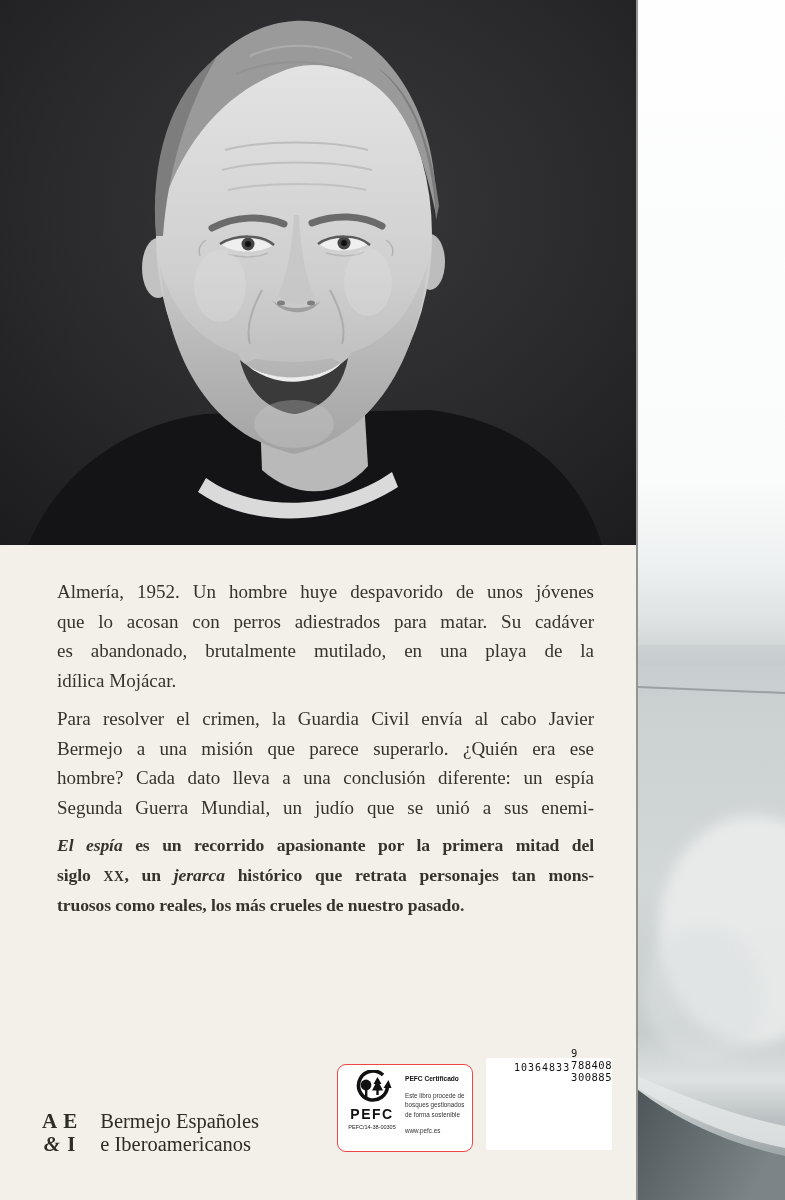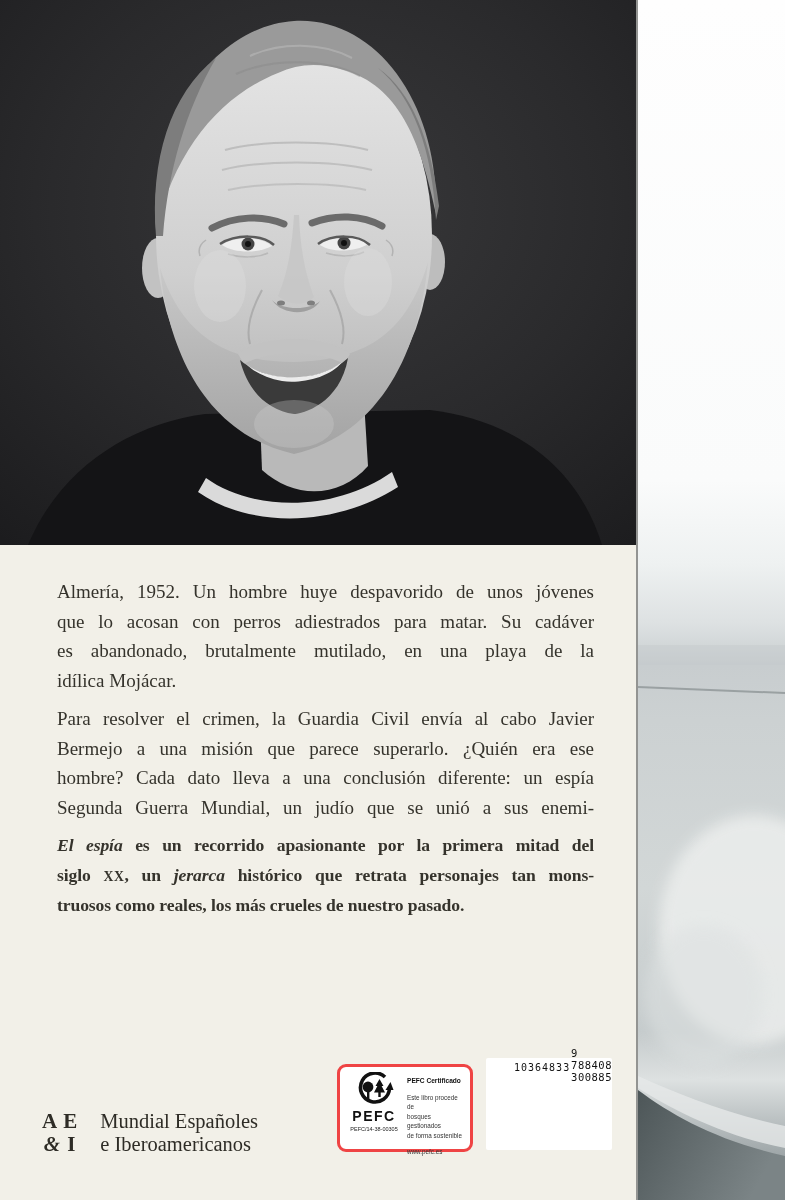--- a/index.html
+++ b/index.html
@@ -33,21 +33,21 @@
   
   .pub-logo{
     position:absolute;left:42px;top:1110px;display:flex;gap:22px;color:#2e2c26;
   }
   .pub-initials{font-weight:bold;font-size:21px;line-height:23px;letter-spacing:1px;text-align:center;}
   .pub-initials .amp{font-style:italic;font-weight:bold;}
   .pub-names{font-size:20.5px;line-height:23px;}
   
   .pefc-box{
     position:absolute;left:337px;top:1064px;width:136px;height:88px;
-    box-sizing:border-box;background:#ffffff;border:3px solid #ef4444;border-radius:9px;
+    box-sizing:border-box;background:#ffffff;border:1px solid #ef4444;border-radius:9px;
     display:flex;gap:5px;padding:5px 6px;
     font-family:"Liberation Sans","DejaVu Sans",sans-serif;
   }
   .pefc-left{width:56px;display:flex;flex-direction:column;align-items:center;}
   .pefc-acronym{font-weight:bold;font-size:14px;letter-spacing:1.5px;color:#111;line-height:15px;margin-top:1px;}
   .pefc-code{font-size:5.5px;color:#222;margin-top:2px;white-space:nowrap;}
   .pefc-right{flex:1;font-size:6.3px;color:#333;padding-top:4px;line-height:1.5;}
   .pefc-cert{font-weight:bold;font-size:6.6px;margin-bottom:7px;color:#111;}
   .pefc-url{margin-top:7px;}
   
@@ -178,21 +178,21 @@
       <span class="jline last">truosos como reales, los más crueles de nuestro pasado.</span>
     </p>
   </div>
 
   <div class="pub-logo">
     <div class="pub-initials">
       <div>A E</div>
       <div><span class="amp">&amp;</span> <span>I</span></div>
     </div>
     <div class="pub-names">
-      <div>Mundial Españoles</div>
+      <div>Bermejo Españoles</div>
       <div>e Iberoamericanos</div>
     </div>
   </div>
 
   <div class="pefc-box">
     <div class="pefc-left">
       <svg width="40" height="36" viewBox="0 0 40 36">
         <path d="M31,5 A14.5,14.5 0 1 0 35.5,16" stroke="#111" stroke-width="3.6" fill="none"></path>
         <polygon points="36.5,10 31.5,18 39.5,18" fill="#111"></polygon>
         <circle cx="14" cy="15" r="5.4" fill="#111"></circle>

